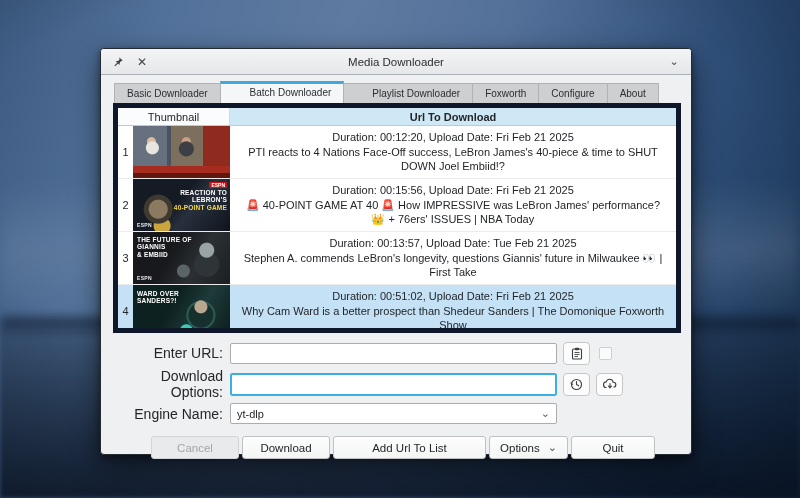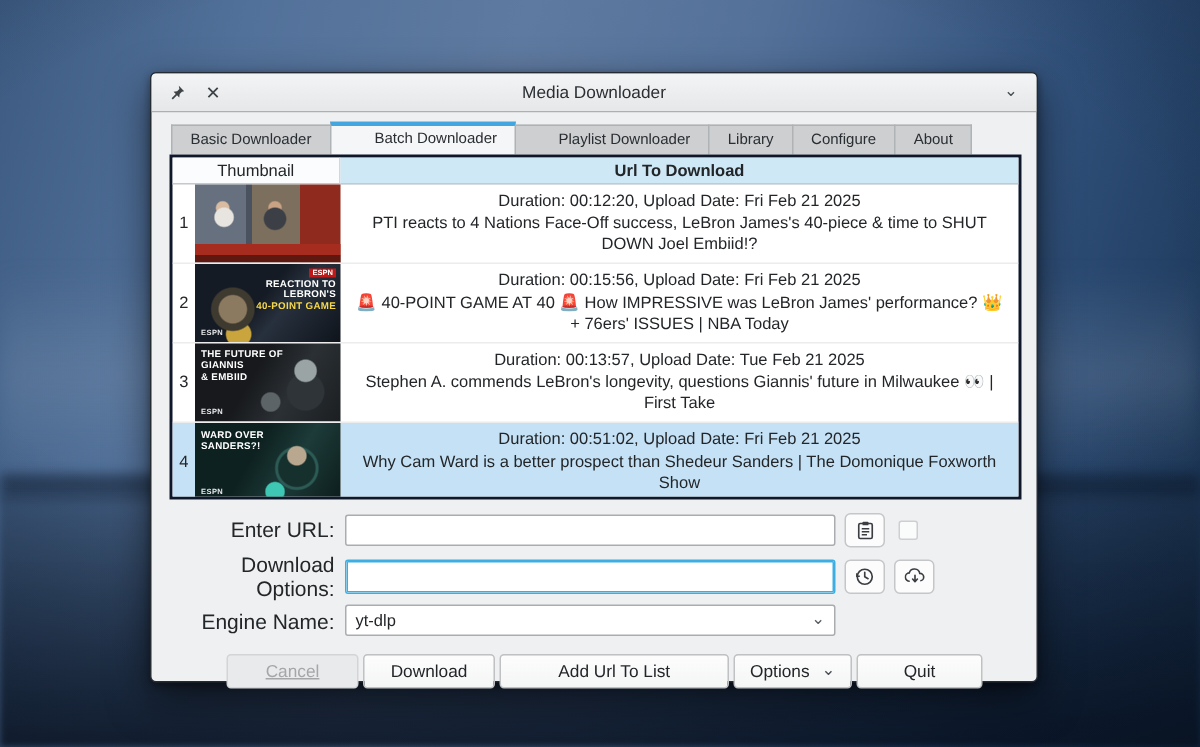--- a/index.html
+++ b/index.html
@@ -52,21 +52,21 @@
   }
   .tab:last-child { border-right:1px solid #b0b3b6; }
   .tab.active {
     background:#f5f6f7; height:22px; border-top:3px solid #42a7e0;
     border-right:1px solid #b0b3b6; padding-top:2px;padding-left:29px;
   }
   .tab.active + .tab { border-left:none;padding-left:28px; }
 
   
   .table {
-    width:568px; height:230px; background:#fff; border:2px solid #0f172a;
+    width:568px; height:230px; background:#fff; border:5px solid #0f172a;
     display:grid; grid-template-columns:15px 97px 1fr;
     grid-template-rows:18px repeat(4, 53px);
     font-size:11px; color:#232629; overflow:hidden;
   }
   .th { display:flex; align-items:center; justify-content:center;
         font-size:11px; border-bottom:1px solid #c6c8ca; }
   .th-thumb { grid-column:1 / 3; background:#fbfcfd; border-right:1px solid #d4d6d8; }
   .th-url   { grid-column:3; background:#cfe8f6; font-weight:bold; }
   .num { display:flex; align-items:center; justify-content:center;
          border-bottom:1px solid #ececed; color:#232629; }
@@ -136,21 +136,21 @@
   .select .chev { margin-left:auto; color:#5a5f63; }
 
   
   .btnrow { margin-top:12px; margin-left:38px; display:flex; gap:3px; }
   .btn {
     height:23px; background:linear-gradient(#fdfdfd,#f4f5f5); border:1px solid #bfc1c3;
     border-radius:3px; font-size:11.5px; color:#232629; display:flex;
     align-items:center; justify-content:center; cursor:pointer;
     font-family:"Liberation Sans", sans-serif;
   }
-  .btn.disabled { background:#e9eaeb; color:#a4a6a8; border-color:#d2d4d5; cursor:default;text-decoration:underline; }
+  .btn.disabled { background:#e9eaeb; color:#a4a6a8; border-color:#d2d4d5; cursor:default; }
   .b-cancel { width:88px; } .b-download { width:88px; }
   .b-addurl { width:153px; } .b-options { width:79px; gap:8px; } .b-quit { width:84px; }
 </style>
 </head>
 <body>
 
 <div class="bg-fog"></div>
 <div class="bg-trees"></div>
 <div class="bg-water"></div>
 <div class="bg-vignette"></div>
@@ -173,21 +173,21 @@
         </span>
     </div>
   </div>
 
   <div class="content">
 
     <div class="tabbar">
       <div class="tab">Basic Downloader</div>
       <div class="tab active">Batch Downloader</div>
       <div class="tab">Playlist Downloader</div>
-      <div class="tab">Library</div>
+      <div class="tab">Foxworth</div>
       <div class="tab">Configure</div>
       <div class="tab">About</div>
     </div>
 
     <div class="table">
       <div class="th th-thumb">Thumbnail</div>
       <div class="th th-url">Url To Download</div>
 
       <div class="num">1</div>
       <div class="thumb thumb1"></div>

